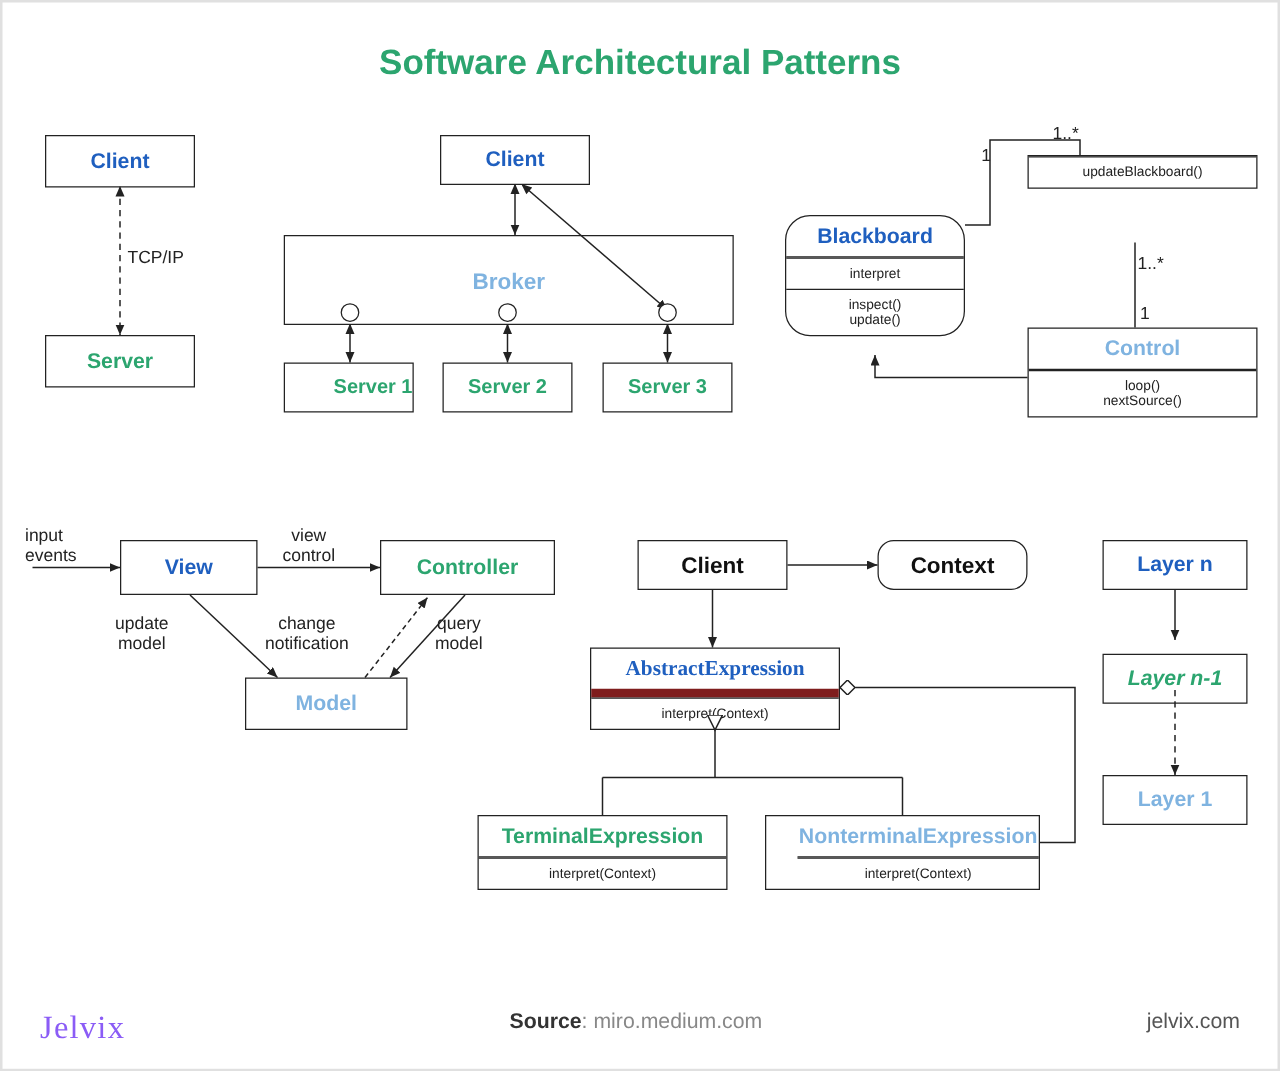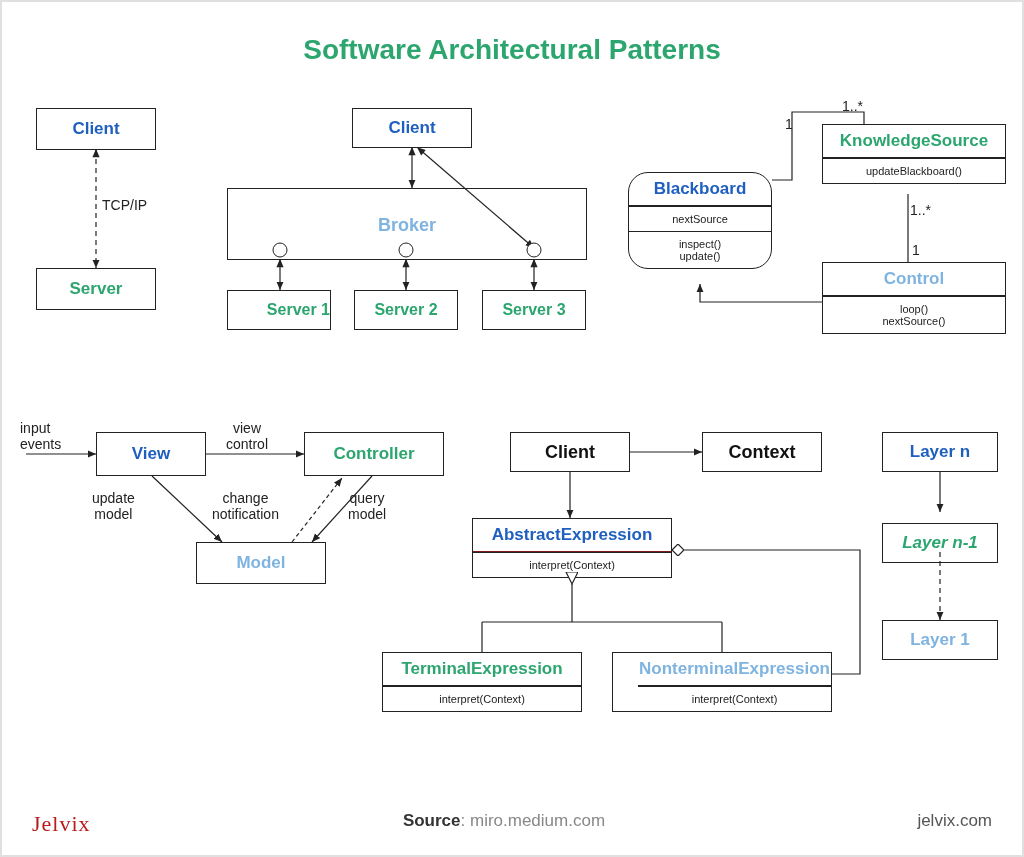--- a/index.html
+++ b/index.html
@@ -35,21 +35,21 @@
   .lightblue { color: #7fb3e0; }
   .black { color: #111; }
   .row { border-top: 1px solid #222; font-size: 11px; color:#222; text-align:center; padding:6px 10px;}
   .label { position: absolute; font-size: 14px; color: #222; text-align: center; }
   svg.lines { position:absolute; top:0; left:0; pointer-events:none; }
   .footer {
     position:absolute; bottom:18px; left:0; width:100%;
     display:flex; justify-content:space-between; padding:0 30px;
     font-size:17px; color:#555;
   }
-  .footer .logo { font-family: 'Georgia', serif; font-size:22px; color:#b91c1c; letter-spacing:1px;}
+  .footer .logo { font-family: 'Georgia', serif; font-size:26px; color:#8b5cf6; letter-spacing:1px;}
   .footer .src { color:#888; }
   .footer .src b { color:#333; font-weight:600;}
 </style>
 </head>
 <body>
 
 <div class="title">Software Architectural Patterns</div>
 
 <div class="box" style="left:34px; top:106px; width:120px; height:42px;">
   <div class="head blue">Client</div>
@@ -70,26 +70,25 @@
 </div>
 <div class="box" style="left:352px; top:288px; width:104px; height:40px;">
   <div class="head green" style="font-size:16px;">Server 2</div>
 </div>
 <div class="box" style="left:480px; top:288px; width:104px; height:40px;">
   <div class="head green" style="font-size:16px;">Server 3</div>
 </div>
 
 <div class="box" style="left:626px; top:170px; width:144px;border-radius:20px;">
   <div class="head blue" style="border-bottom:1px solid #222;">Blackboard</div>
-  <div class="row">nextSource</div>
+  <div class="row">interpret</div>
   <div class="row" style="white-space:pre-line;">inspect()
 update()</div>
 </div>
 <div class="box" style="left:820px; top:122px; width:184px;">
-  <div class="head green" style="border-bottom:1px solid #222;">KnowledgeSource</div>
   <div class="row">updateBlackboard()</div>
 </div>
 <div class="box" style="left:820px; top:260px; width:184px;">
   <div class="head lightblue" style="border-bottom:1px solid #222;">Control</div>
   <div class="row" style="white-space:pre-line;">loop()
 nextSource()</div>
 </div>
 <div class="label" style="left:783px; top:114px;">1</div>
 <div class="label" style="left:840px; top:96px;">1..*</div>
 <div class="label" style="left:910px; top:240px;">1</div>
@@ -111,25 +110,25 @@
 <div class="label" style="left:90px; top:488px; white-space:pre-line;">update
 model</div>
 <div class="label" style="left:210px; top:488px; white-space:pre-line;">change
 notification</div>
 <div class="label" style="left:346px; top:488px; white-space:pre-line;">query
 model</div>
 
 <div class="box" style="left:508px; top:430px; width:120px; height:40px;">
   <div class="head black" style="font-size:18px;">Client</div>
 </div>
-<div class="box" style="left:700px; top:430px; width:120px; height:40px;">
+<div class="box" style="left:700px; top:430px; width:120px; height:40px;border-radius:13px;">
   <div class="head black" style="font-size:18px;">Context</div>
 </div>
 <div class="box" style="left:470px; top:516px; width:200px;">
-  <div class="head blue" style="border-bottom:1px solid #7f1d1d;">AbstractExpression</div>
+  <div class="head blue" style="border-bottom:7px solid #7f1d1d;font-family:Liberation Serif, serif;">AbstractExpression</div>
   <div class="row">interpret(Context)</div>
 </div>
 <div class="box" style="left:380px; top:650px; width:200px;">
   <div class="head green" style="border-bottom:1px solid #222;">TerminalExpression</div>
   <div class="row">interpret(Context)</div>
 </div>
 <div class="box" style="left:610px; top:650px; width:220px;padding-left:25px;">
   <div class="head lightblue" style="border-bottom:1px solid #222;">NonterminalExpression</div>
   <div class="row">interpret(Context)</div>
 </div>

